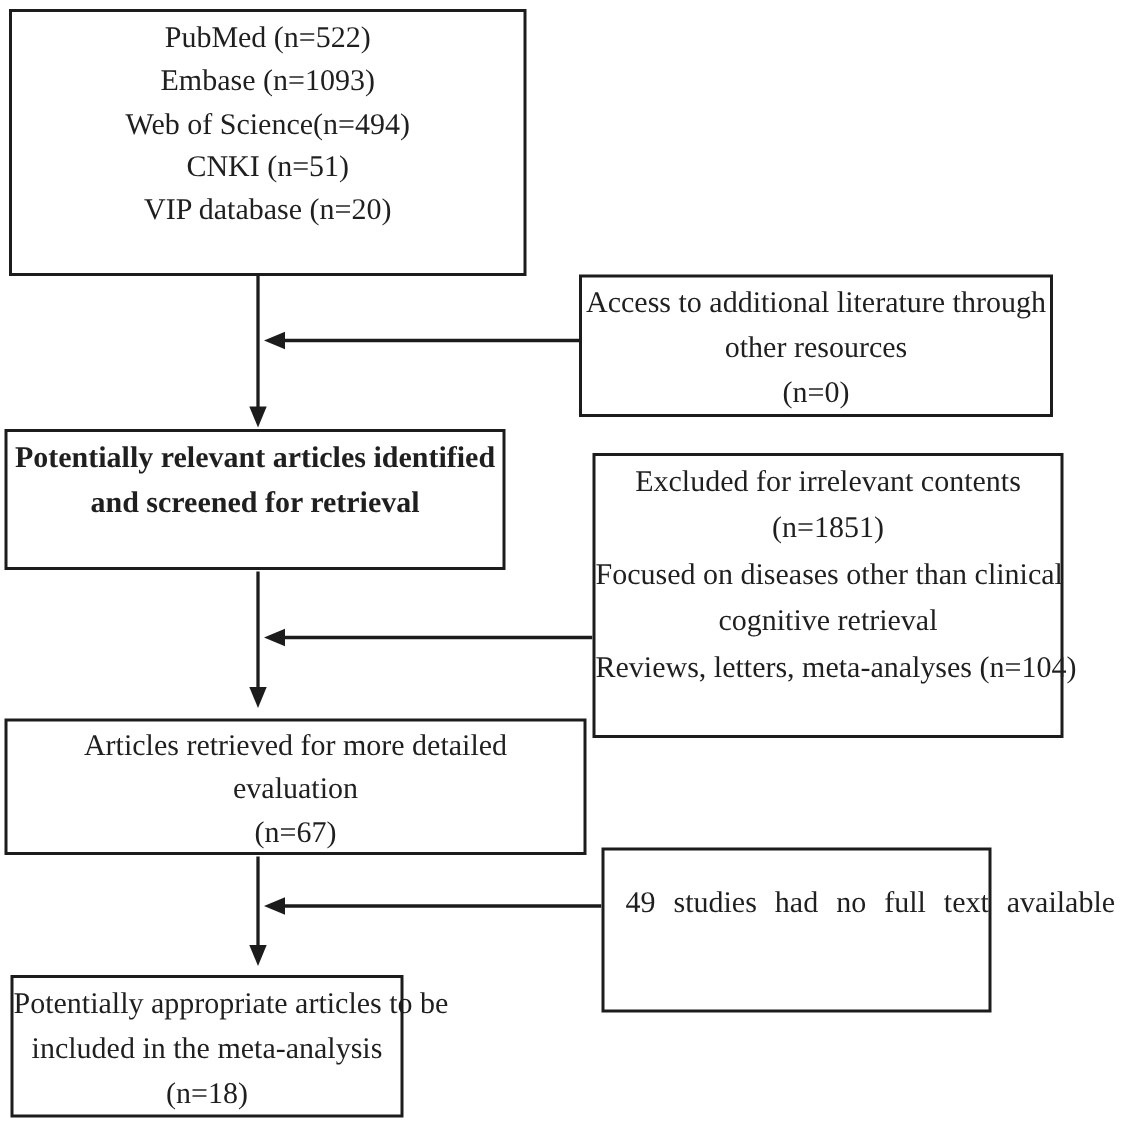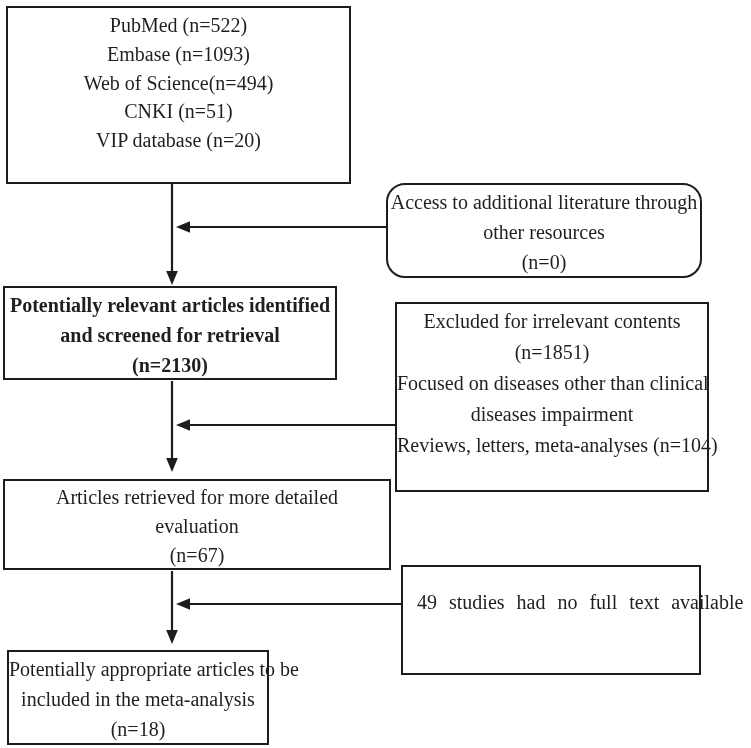--- a/index.html
+++ b/index.html
@@ -29,29 +29,29 @@
     border: 2px solid #1c1c1c;
     background: #ffffff;
     text-align: center;
     font-size: 20px;
   }
   .box .line {
     white-space: nowrap;
   }
   .box-sources        { left: 6px;   top: 6px;   width: 345px; height: 178px; padding-top: 3px; }
   .box-sources .line  { line-height: 28.8px; }
-  .box-additional     { left: 386px; top: 183px; width: 316px; height: 95px;  padding-top: 2px; border-radius: 19px; }
+  .box-additional     { left: 386px; top: 183px; width: 316px; height: 95px;  padding-top: 2px; }
   .box-additional .line { line-height: 30px; }
   .box-screened       { left: 3px;   top: 286px; width: 334px; height: 94px;  padding-top: 2px; }
   .box-screened .line { line-height: 30px; font-weight: bold; }
   .box-excluded       { left: 395px; top: 302px; width: 314px; height: 190px; padding-top: 2px; }
   .box-excluded .line { line-height: 31px; }
   .box-retrieved      { left: 3px;   top: 479px; width: 388px; height: 91px;  padding-top: 2px; }
   .box-retrieved .line { line-height: 29px; }
-  .box-fulltext       { left: 401px; top: 565px; width: 300px; height: 110px; padding: 13px 0 0 14px; text-align: center; }
+  .box-fulltext       { left: 401px; top: 565px; width: 260px; height: 110px; padding: 13px 0 0 14px; text-align: center; }
   .box-fulltext .line { line-height: 45px; }
   .box-fulltext .spread-wide { word-spacing: 7px; }
   .box-fulltext .spread-slight { word-spacing: 2px; }
   .box-included       { left: 7px;   top: 650px; width: 262px; height: 95px;  padding-top: 2px; }
   .box-included .line { line-height: 30px; }
 </style>
 </head>
 <body>
 
 <div class="canvas">
@@ -101,28 +101,27 @@
 
   <div class="box box-additional">
     <div class="line">Access to additional literature through</div>
     <div class="line">other resources</div>
     <div class="line">(n=0)</div>
   </div>
 
   <div class="box box-screened">
     <div class="line">Potentially relevant articles identified</div>
     <div class="line">and screened for retrieval</div>
-    <div class="line">(n=2130)</div>
   </div>
 
   <div class="box box-excluded">
     <div class="line">Excluded for irrelevant contents</div>
     <div class="line">(n=1851)</div>
     <div class="line">Focused on diseases other than clinical</div>
-    <div class="line">diseases impairment</div>
+    <div class="line">cognitive retrieval</div>
     <div class="line">Reviews, letters, meta-analyses (n=104)</div>
   </div>
 
   <div class="box box-retrieved">
     <div class="line">Articles retrieved for more detailed</div>
     <div class="line">evaluation</div>
     <div class="line">(n=67)</div>
   </div>
 
   <div class="box box-fulltext">

